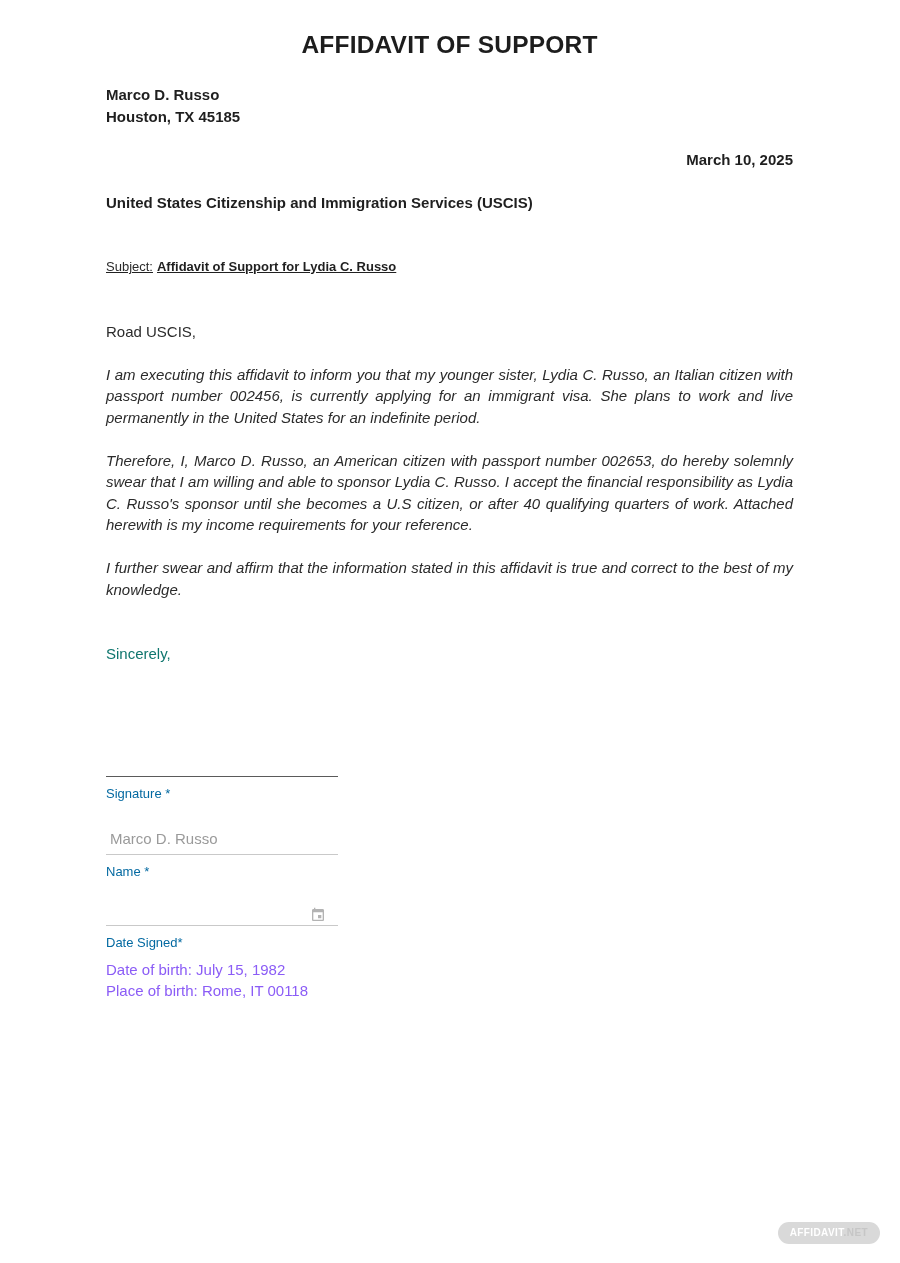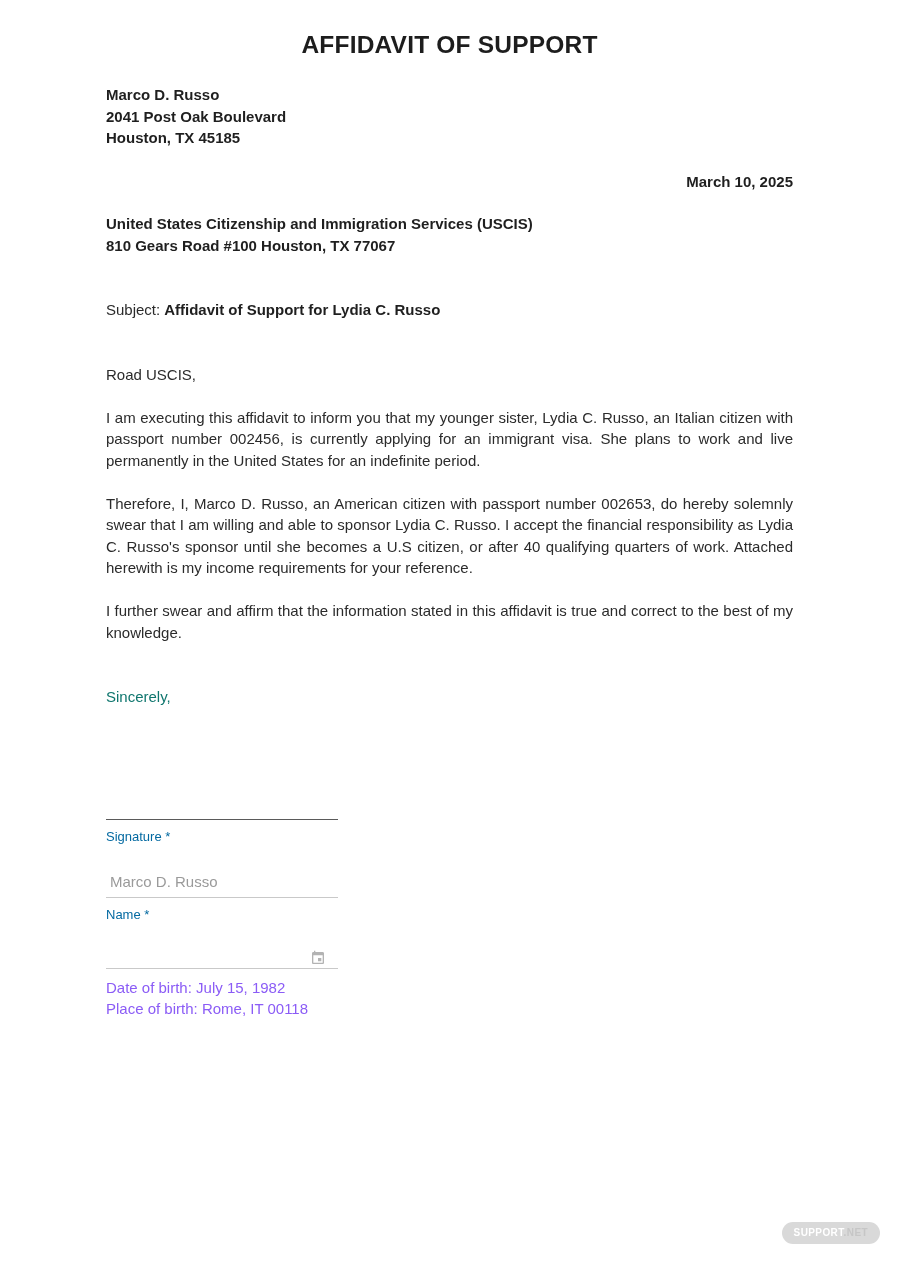--- a/index.html
+++ b/index.html
@@ -20,29 +20,30 @@
     line-height:30px;
     font-weight:bold;
     color:#1d1d1d;
     letter-spacing:.2px;
   }
   .block{font-size:15px;line-height:21.5px;}
   .bold-block{font-weight:bold;color:#1f1f1f;}
   .sender{margin-top:24px;}
   .date-line{margin-top:22px;text-align:right;}
   .recipient{margin-top:21px;}
-  .subject{margin-top:43px;font-size:15px;line-height:21.5px;}
+  .subject{margin-top:43px;font-size:13px;line-height:21.5px;text-decoration:underline;}
   .subject .sub-label{font-weight:normal;color:#2b2b2b;margin-right:4px;}
   .subject .sub-value{font-weight:bold;color:#1f1f1f;}
   .salutation{margin-top:43px;font-size:15px;line-height:21.5px;color:#2b2b2b;}
   p.body-para{
     margin:21.5px 0 0 0;
     font-size:15px;line-height:21.5px;
     text-align:justify;
     color:#2b2b2b;
+    font-style:italic;
   }
   .closing{margin-top:43px;font-size:15px;line-height:21.5px;color:#0f766e;}
   .field{width:232px;}
   .sig-space{height:111px;cursor:pointer;}
   .sig-rule{border-bottom:1.5px solid #5a5a5a;}
   .light-rule{border-bottom:1px solid #c9c9c9;}
   .field-label{
     font-size:13px;line-height:16px;
     padding-top:9px;
     color:#0369a1;
@@ -77,29 +78,27 @@
 </head>
 <body>
 
 <div class="page">
   <div class="content">
 
     <h1 class="doc-title">AFFIDAVIT OF SUPPORT</h1>
 
     <div class="block bold-block sender">
       <div>Marco D. Russo</div>
-      <div>2041 Post Oak Boulevard</div>
       <div>Houston, TX 45185</div>
     </div>
 
     <div class="block bold-block date-line">March 10, 2025</div>
 
     <div class="block bold-block recipient">
       <div>United States Citizenship and Immigration Services (USCIS)</div>
-      <div>810 Gears Road #100 Houston, TX 77067</div>
     </div>
 
     <div class="subject">
       <span class="sub-label">Subject:</span><span class="sub-value">Affidavit of Support for Lydia C. Russo</span>
     </div>
 
     <div class="salutation">Road USCIS,</div>
 
     <p class="body-para">I am executing this affidavit to inform you that my younger sister, Lydia C. Russo, an Italian citizen with passport number 002456, is currently applying for an immigrant visa. She plans to work and live permanently in the United States for an indefinite period.</p>
     <p class="body-para">Therefore, I, Marco D. Russo, an American citizen with passport number 002653, do hereby solemnly swear that I am willing and able to sponsor Lydia C. Russo. I accept the financial responsibility as Lydia C. Russo's sponsor until she becomes a U.S citizen, or after 40 qualifying quarters of work. Attached herewith is my income requirements for your reference.</p>
@@ -118,25 +117,26 @@
     </div>
 
     <div class="field date-field">
       <div class="date-row light-rule">
         <button class="cal-btn" title="">
           <svg width="16" height="16" viewBox="0 0 24 24" aria-hidden="true">
             <path fill="#b3b3b3" d="M17 12h-5v5h5v-5zM16 1v2H8V1H6v2H5c-1.11 0-1.99.9-1.99 2L3 19c0 1.1.89 2 2 2h14c1.1 0 2-.9 2-2V5c0-1.1-.9-2-2-2h-1V3h-2V1h-2zm3 18H5V8h14v11z"></path>
           </svg>
         </button>
       </div>
+      <div class="field-label">Date Signed*</div>
     </div>
 
     <div class="birth">
       <div>Date of birth: July 15, 1982</div>
       <div>Place of birth: Rome, IT 00118</div>
     </div>
 
   </div>
 
   <div class="watermark">
-    <span>SUPPORT</span><span class="wm-light">.NET</span>
+    <span>AFFIDAVIT</span><span class="wm-light">.NET</span>
   </div>
 </div>
 
 </body></html>

